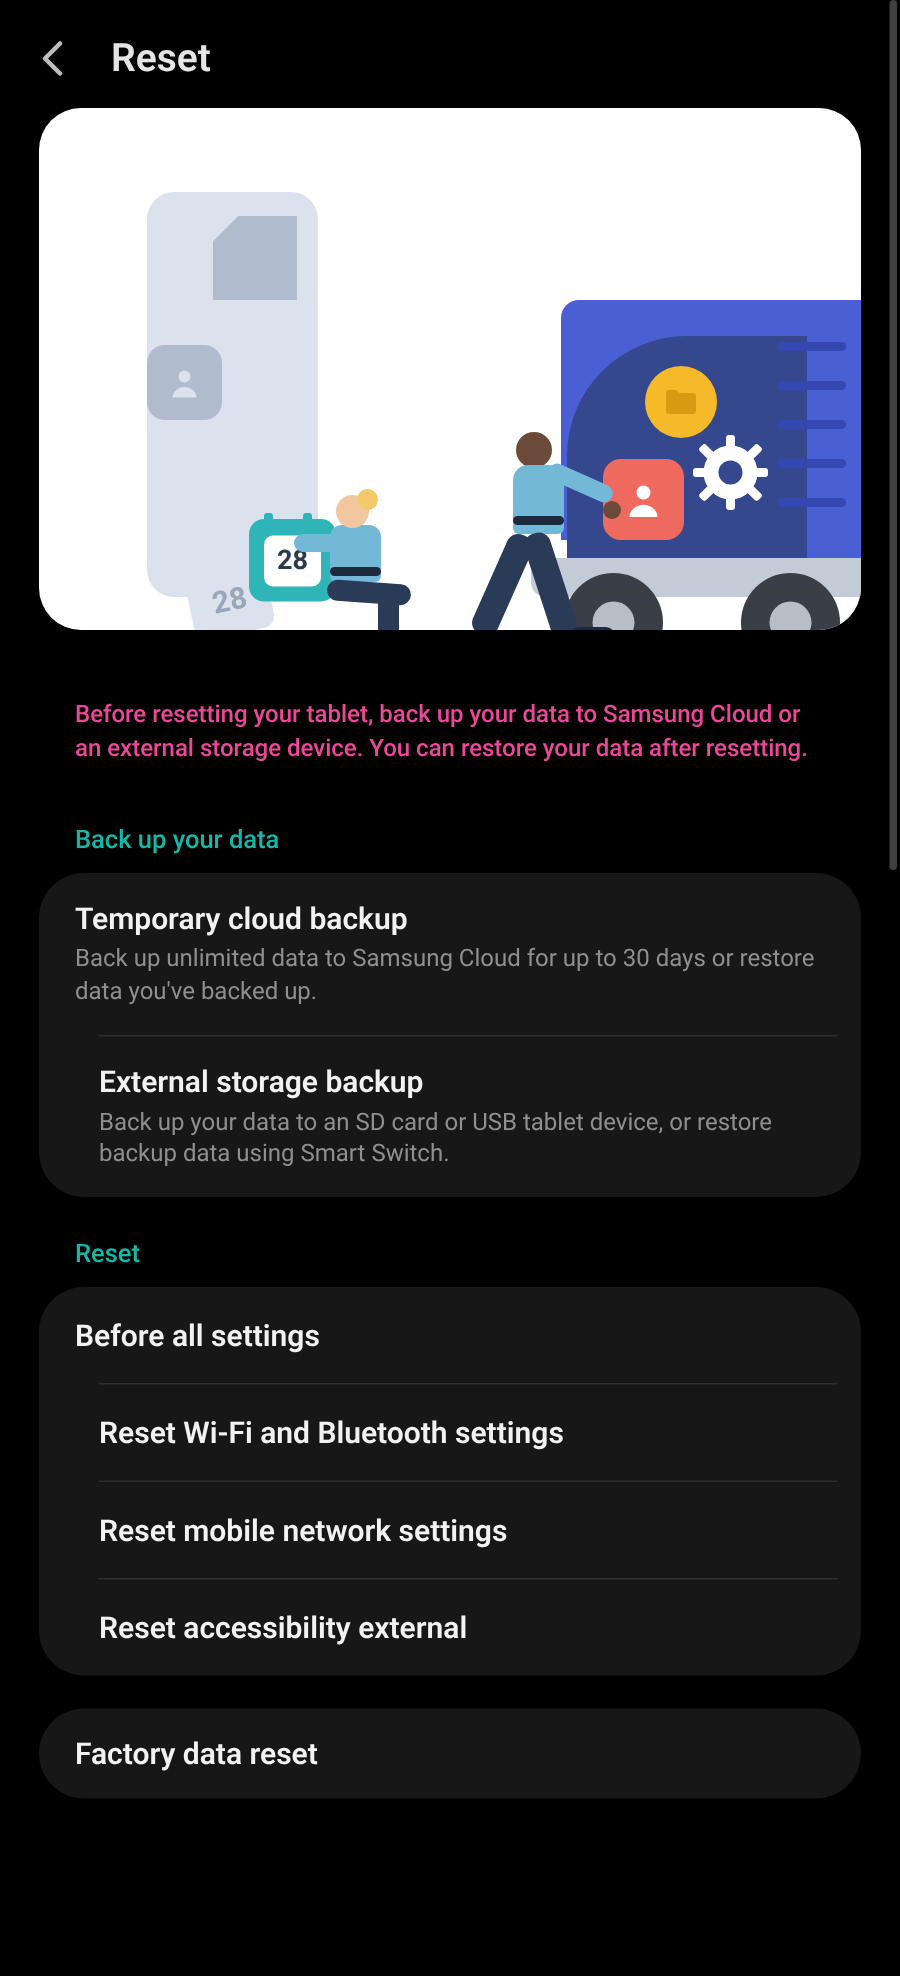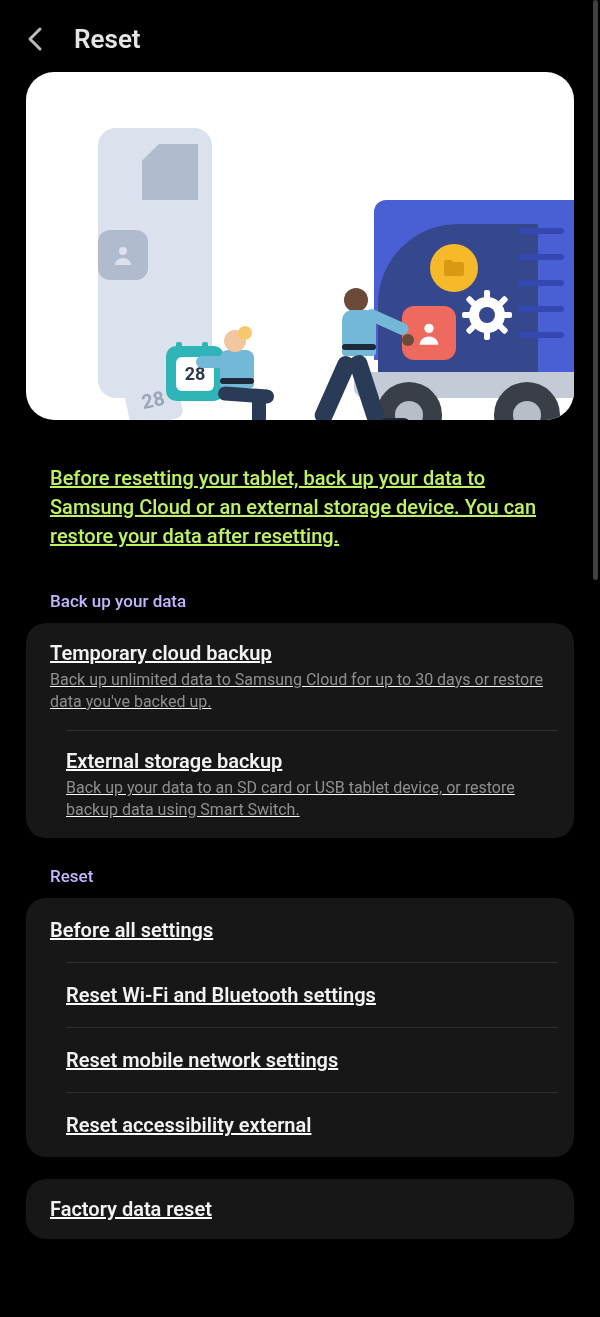--- a/index.html
+++ b/index.html
@@ -149,38 +149,36 @@
   .truck-inside{position:absolute;right:36px;top:152px;width:160px;height:150px;background:#35478d;border-radius:80px 0 0 0;}
   .truck-bed{position:absolute;right:0;top:300px;width:220px;height:26px;background:#c3cbd6;border-radius:10px 0 0 10px;}
   .wheel{position:absolute;top:310px;width:66px;height:66px;background:#3a3f47;border-radius:50%;display:flex;align-items:center;justify-content:center;}
   .wheel::after{content:"";width:28px;height:28px;background:#b7bec8;border-radius:50%;}
   .wheel-a{right:132px;} .wheel-b{right:14px;}
   .folder-yel{position:absolute;left:404px;top:172px;width:48px;height:48px;background:#f6b92a;border-radius:50%;display:flex;align-items:center;justify-content:center;}
   .gear-ico{position:absolute;left:436px;top:218px;}
   
   .intro-text {
     padding: 24px 50px 12px 50px;
-    font-size: 20px;
-    color: #bef264;
+    font-size: 16px;
+    color: #ec4899;
     line-height: 1.45;
     font-weight: 500;
-    text-decoration: underline;
   }
   .section-label {
     padding: 28px 66px 12px 50px;
     font-size: 17px;
-    color: #c4b5fd;
+    color: #14b8a6;
     font-weight: 500;
   }
   .card-group {
     margin: 0 26px;
     background: #171717;
-    border-radius: 20px;
+    border-radius: 30px;
     overflow: hidden;
-    text-decoration: underline;
   }
   .list-item {
     padding: 20px 24px 20px 24px;
   }
   .list-item.with-desc { padding: 18px 24px 18px 24px; }
   .list-item + .list-item {
     border-top: 1px solid rgba(255,255,255,0.10);
     margin-left: 40px;
     padding-left: 0;
     margin-right: 16px;

